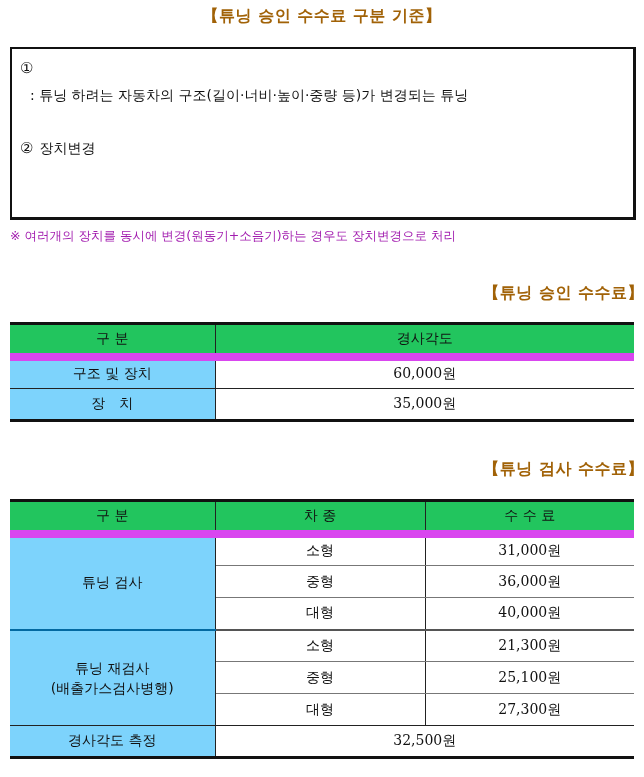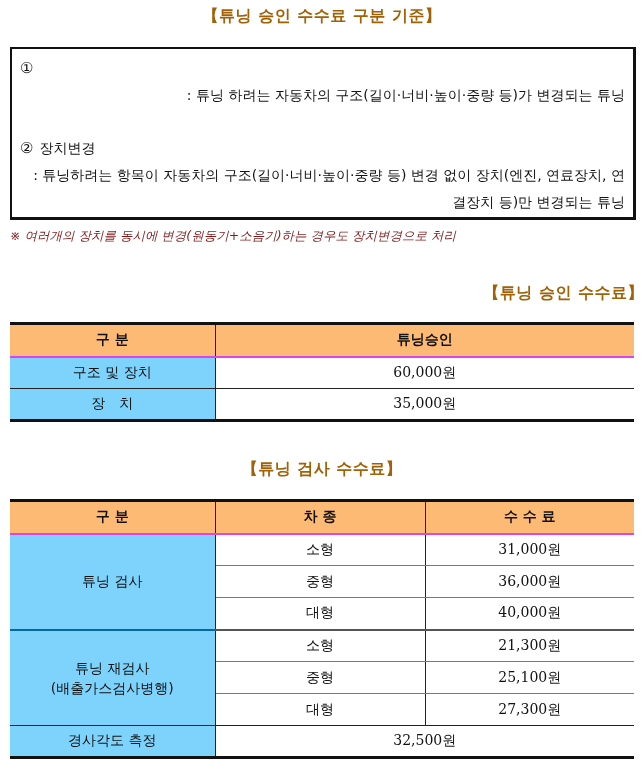--- a/index.html
+++ b/index.html
@@ -5,40 +5,40 @@
   * { box-sizing: border-box; margin: 0; padding: 0; }
   html, body { width: 644px; height: 777px; background: #ffffff; overflow: hidden; }
   body { position: relative; font-family: "DejaVu Sans", "Liberation Sans", sans-serif; color: #111; }
 
   .title {
     position: absolute; left: 0; width: 644px; text-align: center;
     font-weight: bold; font-size: 16px; letter-spacing: 0.5px; color: #a16207;
   }
   #title1 { top: 6px; }
   #title2 { top: 283px; text-align: right; }
-  #title3 { top: 459px; }
+  #title3 { top: 459px; text-align: right; }
 
   .criteria-box {
     position: absolute; left: 10px; top: 47px; width: 626px; height: 173px;
     border: 2px solid #111; border-right-width: 3px; border-bottom-width: 3px;
     padding: 6px 8px; font-size: 14px; line-height: 27px;
   }
   .crit-head { display: flex; align-items: center; }
   .crit-num { font-family: "DejaVu Serif", serif; font-size: 15px; margin-right: 6px; }
-  .crit-desc { padding-left: 20px; text-indent: -10px; font-size: 14px; text-align: right; }
+  .crit-desc { padding-left: 20px; text-indent: -10px; font-size: 14px; }
   .crit-gap { height: 26px; }
 
-  .note { position: absolute; left: 10px; top: 228px; font-size: 12.5px; color: #7f1d1d; font-style: italic; }
+  .note { position: absolute; left: 10px; top: 228px; font-size: 12.5px; color: #a21caf; }
 
   table { position: absolute; left: 10px; width: 624px; border-collapse: collapse; table-layout: fixed; font-size: 14px; }
   #table-approval { top: 322px; }
   #table-inspection { top: 499px; }
   th, td { text-align: center; vertical-align: middle; border-bottom: 1px solid #222; border-right: 1px solid #222; height: 32px; }
   th:last-child, td:last-child { border-right: none; }
-  thead tr th { background: #fdba74; font-weight: bold; border-top: 3px solid #111; border-bottom: 2px solid #d946ef; height: 33px; }
+  thead tr th { background: #22c55e; font-weight: normal; border-top: 3px solid #111; border-bottom: 8px solid #d946ef; height: 33px; }
   td.cat { background: #7dd3fc; }
   td.num { font-family: "DejaVu Serif", "Liberation Serif", serif; font-size: 14px; text-align: center; }
   tr.last td { border-bottom: 3px solid #111; margin-top: 20px; }
   tr.sep td { border-bottom: 2px solid #555; }
   td.mid { border-bottom-color: #777; }
 </style>
 </head>
 <body>
 
 <div class="title" id="title1">【튜닝 승인 수수료 구분 기준】</div>
@@ -46,36 +46,35 @@
 <div class="criteria-box">
   <div class="crit-head">
     <span class="crit-num">①</span>
   </div>
   <div class="crit-desc">: 튜닝 하려는 자동차의 구조(길이·너비·높이·중량 등)가 변경되는 튜닝</div>
   <div class="crit-gap"></div>
   <div class="crit-head">
     <span class="crit-num">②</span>
     <span>장치변경</span>
   </div>
-  <div class="crit-desc">: 튜닝하려는 항목이 자동차의 구조(길이·너비·높이·중량 등) 변경 없이 장치(엔진, 연료장치, 연결장치 등)만 변경되는 튜닝</div>
 </div>
 
 <div class="note">※ 여러개의 장치를 동시에 변경(원동기+소음기)하는 경우도 장치변경으로 처리</div>
 
 <div class="title" id="title2">【튜닝 승인 수수료】</div>
 
 <table id="table-approval">
   <colgroup>
       <col style="width:205px">
       <col>
     </colgroup>
   <thead>
     <tr>
       <th>구 분</th>
-      <th>튜닝승인</th>
+      <th>경사각도</th>
     </tr>
   </thead>
   <tbody>
     <tr>
       <td class="cat">구조 및 장치</td>
       <td class="num">60,000원</td>
     </tr>
     <tr class="last">
       <td class="cat">장　치</td>
       <td class="num">35,000원</td>

